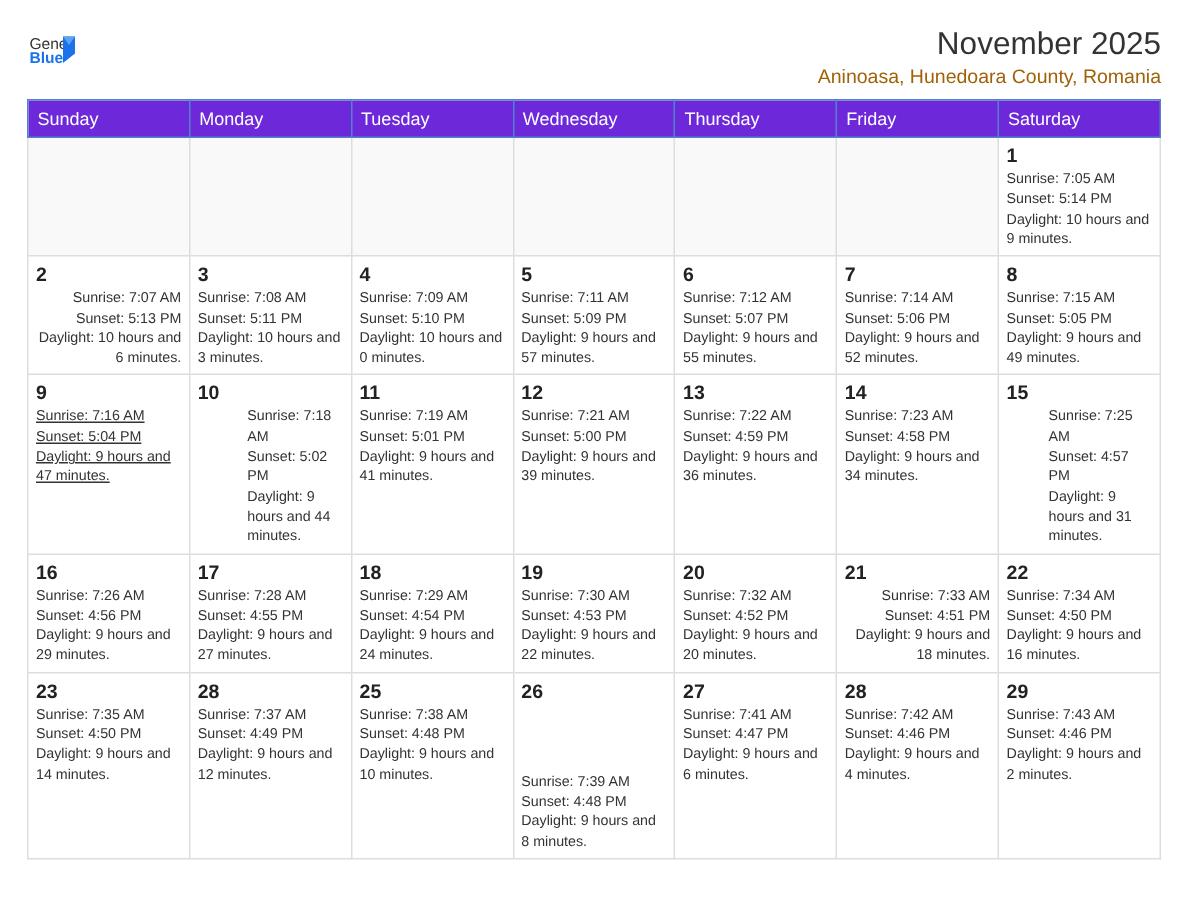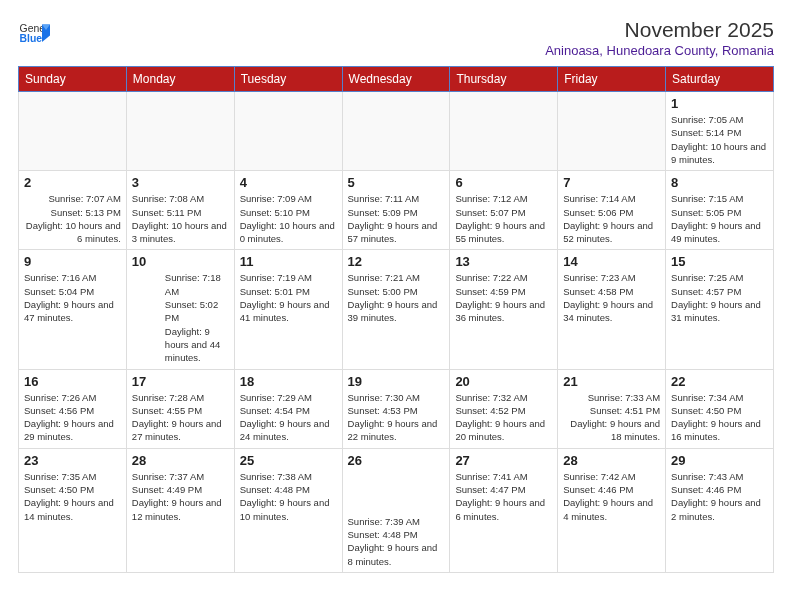--- a/index.html
+++ b/index.html
@@ -34,31 +34,31 @@
       text-align: right;
     }
     .month-title {
       font-size: 21px;
       color: #333;
       font-weight: normal;
       line-height: 1.1;
     }
     .subtitle {
       font-size: 13px;
-      color: #4c1d95;
+      color: #a16207;
       margin-top: 2px;
     }
     .calendar {
       width: 100%;
       border-collapse: collapse;
       border: 1px solid #ccc;
       font-size: 10.5px;
     }
     .calendar th {
-      background: #b91c1c;
+      background: #6d28d9;
       color: #fff;
       text-align: left;
       padding: 5px 6px;
       font-size: 12px;
       font-weight: normal;
       border: 1px solid #5580cc;
     }
     .calendar td {
       border: 1px solid #ddd;
       vertical-align: top;
@@ -169,21 +169,21 @@
           <td>
             <span class="day-number">8</span>
             <div class="day-info" style="white-space: pre-line;">Sunrise: 7:15 AM
 Sunset: 5:05 PM
 Daylight: 9 hours and 49 minutes.</div>
           </td>
         </tr>
         <tr>
           <td>
             <span class="day-number">9</span>
-            <div class="day-info" style="white-space: pre-line;">Sunrise: 7:16 AM
+            <div class="day-info" style="white-space: pre-line; text-decoration: underline;">Sunrise: 7:16 AM
 Sunset: 5:04 PM
 Daylight: 9 hours and 47 minutes.</div>
           </td>
           <td>
             <span class="day-number">10</span>
             <div class="day-info" style="white-space: pre-line; margin-left: 33px;">Sunrise: 7:18 AM
 Sunset: 5:02 PM
 Daylight: 9 hours and 44 minutes.</div>
           </td>
           <td>
@@ -205,21 +205,21 @@
 Daylight: 9 hours and 36 minutes.</div>
           </td>
           <td>
             <span class="day-number">14</span>
             <div class="day-info" style="white-space: pre-line;">Sunrise: 7:23 AM
 Sunset: 4:58 PM
 Daylight: 9 hours and 34 minutes.</div>
           </td>
           <td>
             <span class="day-number">15</span>
-            <div class="day-info" style="white-space: pre-line;">Sunrise: 7:25 AM
+            <div class="day-info" style="white-space: pre-line; margin-left: 28px;">Sunrise: 7:25 AM
 Sunset: 4:57 PM
 Daylight: 9 hours and 31 minutes.</div>
           </td>
         </tr>
         <tr>
           <td>
             <span class="day-number">16</span>
             <div class="day-info" style="white-space: pre-line;">Sunrise: 7:26 AM
 Sunset: 4:56 PM
 Daylight: 9 hours and 29 minutes.</div>

